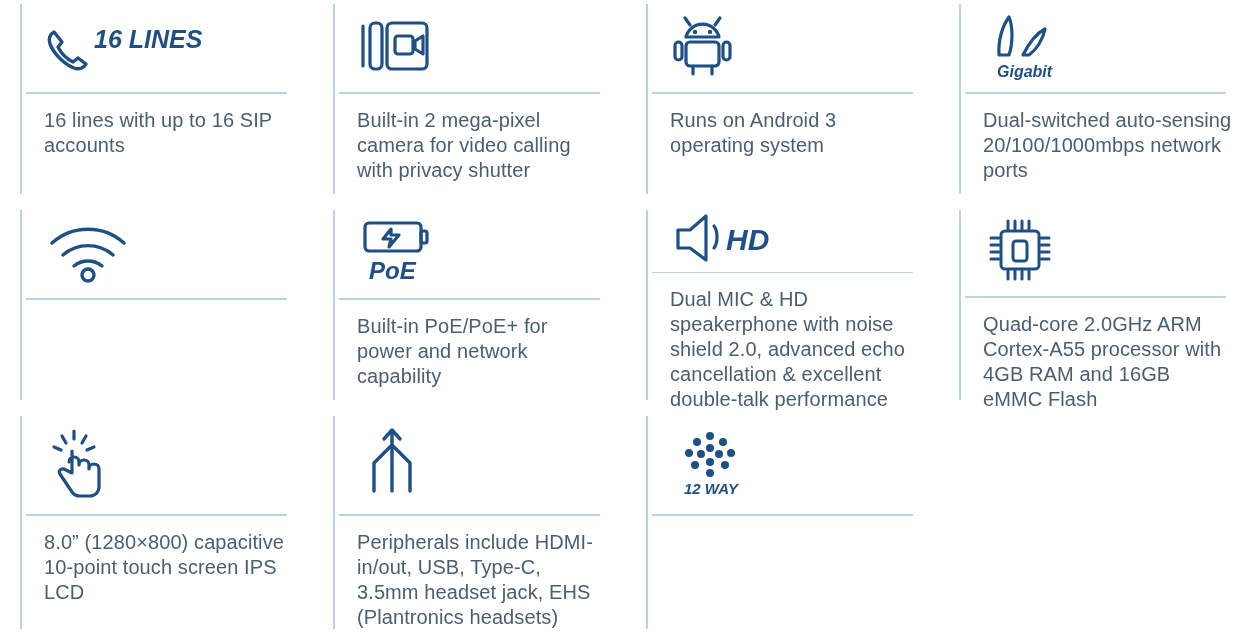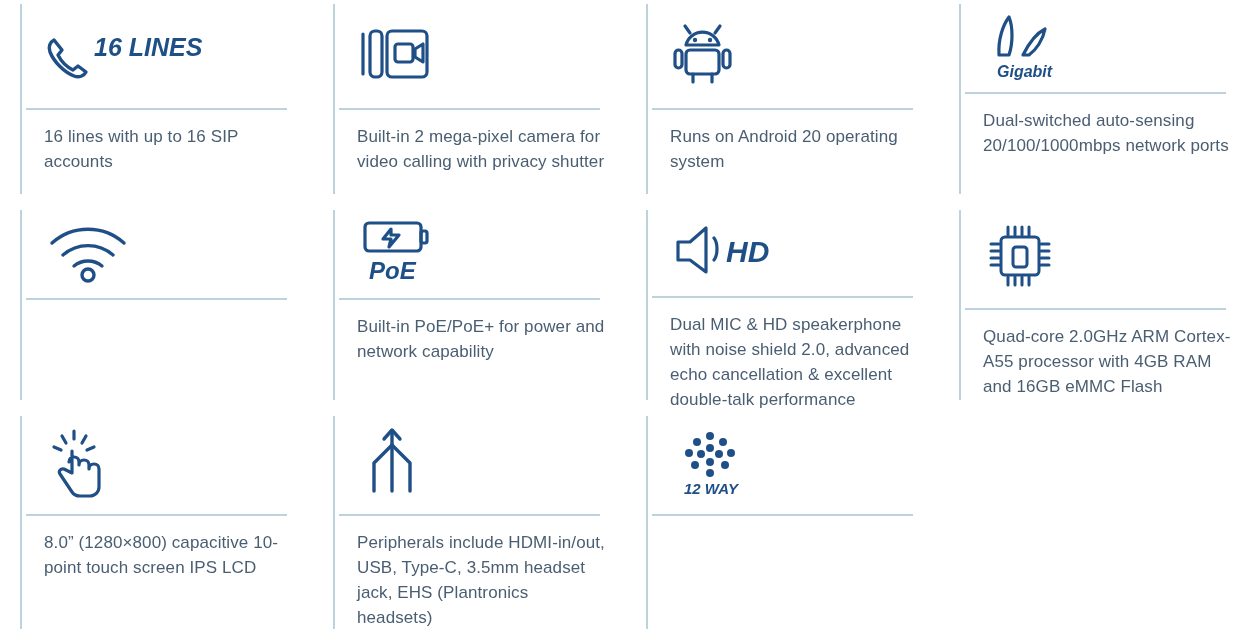--- a/index.html
+++ b/index.html
@@ -46,30 +46,30 @@
   }
   .rule {
     height: 2px;
     background: #bcd3de;
     margin-left: 0px;
     margin-right: 8px;
   }
   .desc {
     padding-top: 14px;
     padding-left: 18px;
-    font-size: 17px;
+    font-size: 20px;
     line-height: 25px;
     color: #4a5e72;
     letter-spacing: 0.1px;
   }
   .icon svg {
     display: block;
   }
   
-  .r1 .icon-box { height: 108px; }
+  .r1 .icon-box { height: 92px; }
   .r2 .icon-box { height: 92px; }
   .r3 .icon-box { height: 100px; }
   .r3 .rule { margin-top: 2px; }
 </style>
 </head>
 <body>
 
 <div class="grid">
 
   <div class="cell r1">
@@ -118,21 +118,21 @@
             <rect x="5" y="27" width="7" height="18" rx="3.5"></rect>
             <rect x="53" y="27" width="7" height="18" rx="3.5"></rect>
             <path d="M23 51v8M42 51v8"></path>
           </g>
           <circle cx="25" cy="17" r="2.2" fill="#1f4f87"></circle>
           <circle cx="40" cy="17" r="2.2" fill="#1f4f87"></circle>
         </svg>
       </span>
     </div>
     <div class="rule"></div>
-    <div class="desc">Runs on Android 20 operating system</div>
+    <div class="desc">Runs on Android 3 operating system</div>
   </div>
 
 
   <div class="cell r2">
     <div class="icon-box">
       <span class="icon">
         <svg width="100" height="74" viewBox="0 0 100 74">
           <g fill="none" stroke="#1f4f87" stroke-width="3.2" stroke-linecap="round" stroke-linejoin="round">
             <path d="M16 46c-1-16 4-30 10-38 4 10 4 26 0 38z"></path>
             <path d="M40 46c6-12 14-22 22-26 -2 11-9 21-16 26z"></path>

